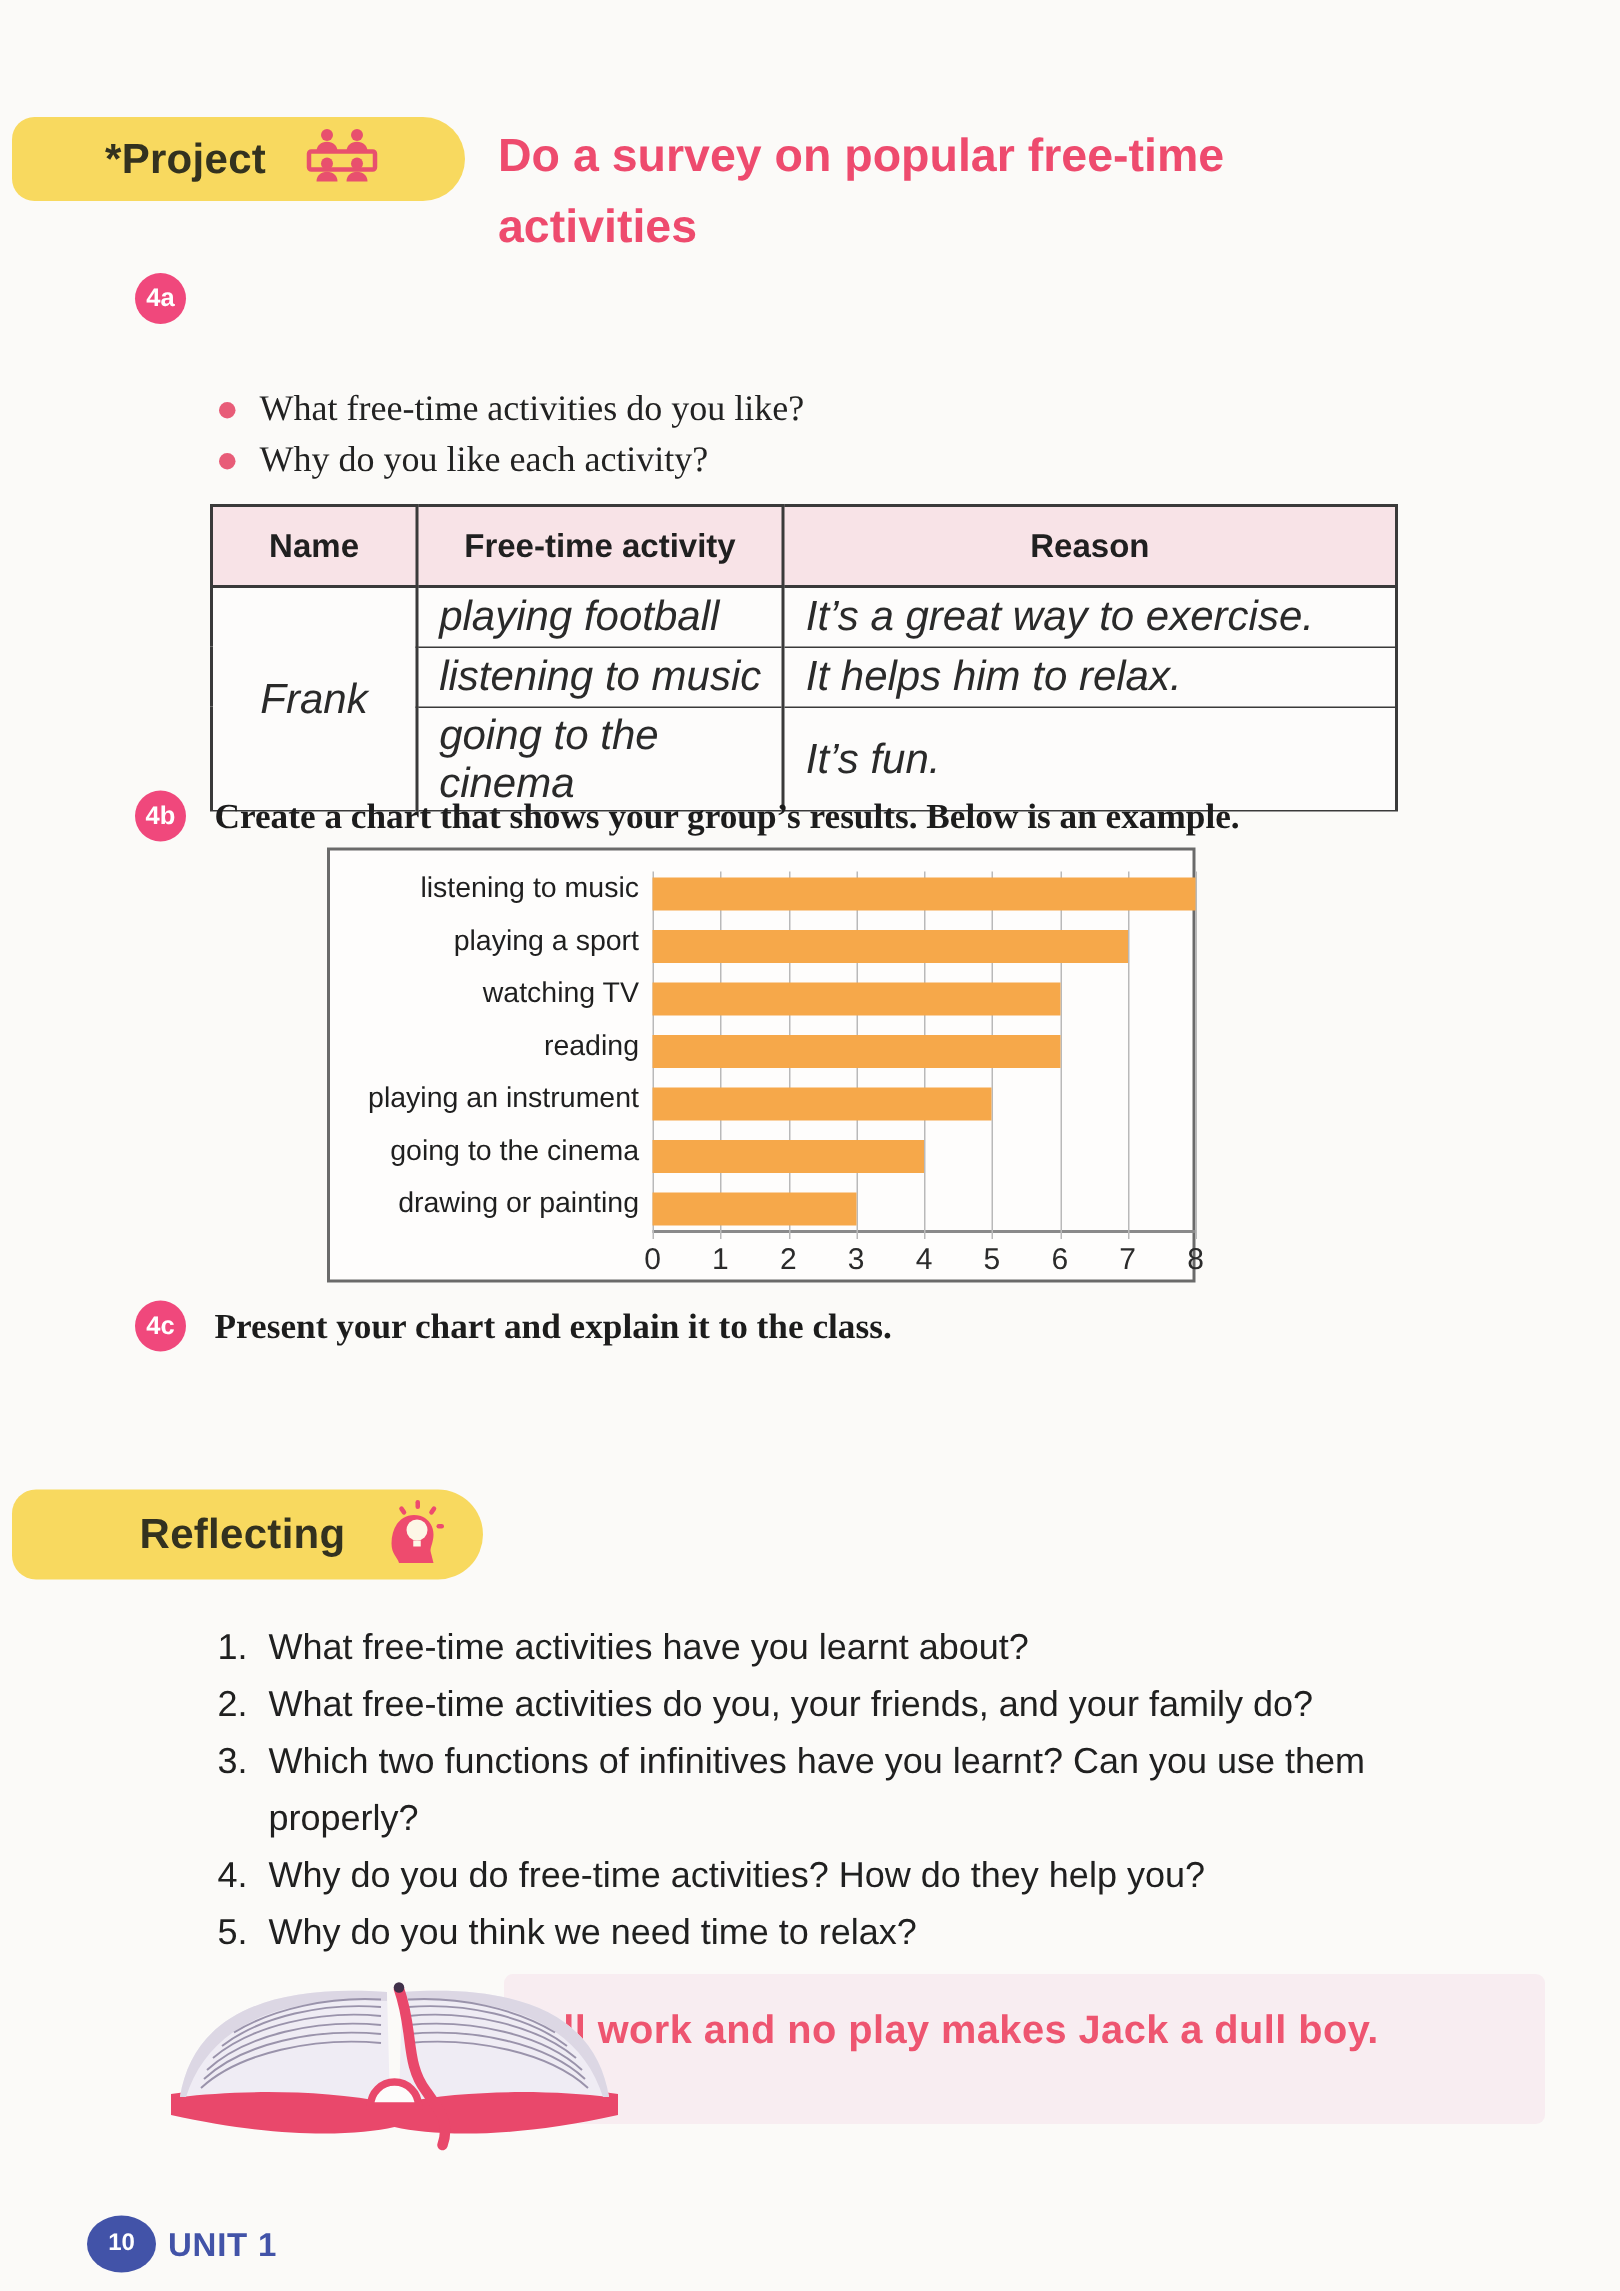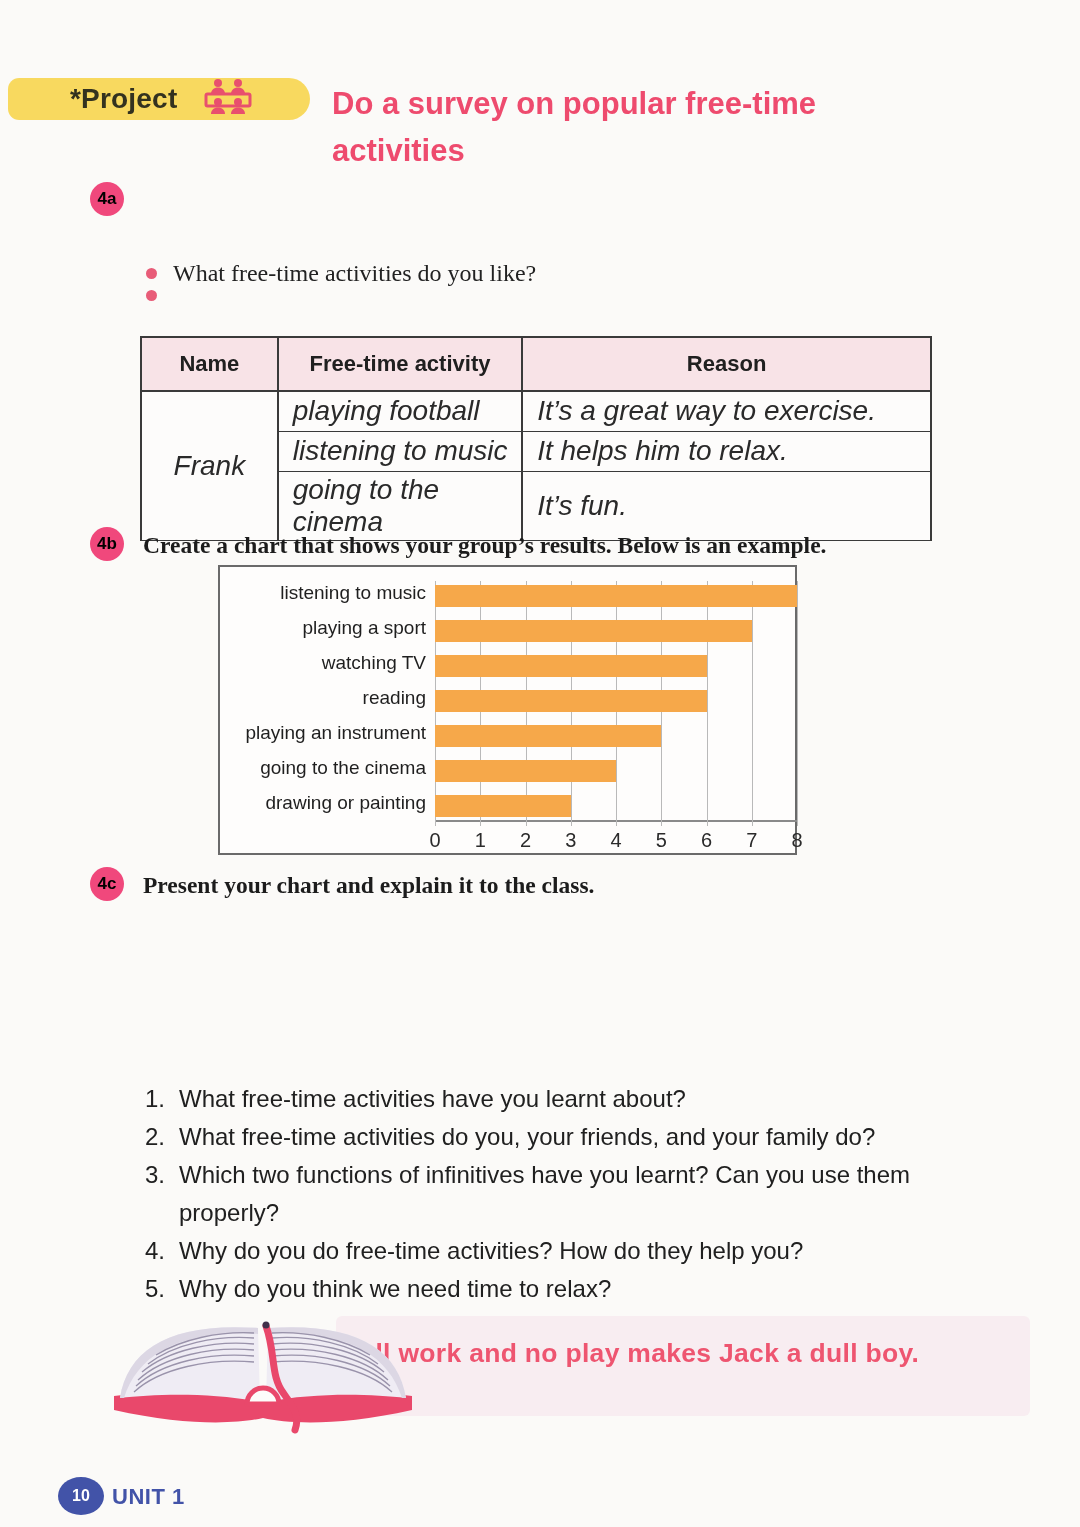--- a/index.html
+++ b/index.html
@@ -9,35 +9,35 @@
     position:relative; width:1080px; height:1527px; margin:0 auto;
     background:#fbfaf8; overflow:hidden; color:#1e1e1e;
   }
 
   
   .pill {
     position:absolute; background:#f8d95f;
     border-radius:16px 30px 30px 16px;
     display:flex; align-items:center;
   }
-  .pill-project { left:8px; top:78px; width:302px; height:42px; padding-left:62px; }
+  .pill-project { left:8px; top:78px; width:302px; height:56px; padding-left:62px; }
   .pill-reflect { left:8px; top:993px; width:314px; height:60px; padding-left:85px; }
   .pill-label { font-weight:bold; font-size:28px; color:#33321f; letter-spacing:0.2px; }
   .pill .icon { margin-left:24px; display:inline-flex; }
 
   
   .page-title {
     position:absolute; left:332px; top:80px; width:572px;
     font-size:31px; font-weight:bold; color:#ee4b6e; line-height:47px;
   }
 
   
   .badge {
     position:absolute; width:34px; height:34px; border-radius:50%;
-    background:#f0487c; color:#000000; font-weight:bold; font-size:17px;
+    background:#f0487c; color:#ffffff; font-weight:bold; font-size:17px;
     display:flex; align-items:center; justify-content:center;
   }
   .task-heading {
     position:absolute; font-family:"Liberation Serif", serif;
     font-weight:bold; font-size:23.5px; color:#1c1c1c; line-height:38px;
   }
 
   
   .bullet-list { position:absolute; left:146px; top:256px; list-style:none; }
   .bullet-list li {
@@ -159,20 +159,21 @@
 
   <div class="badge" style="left:90px; top:182px;">4a</div>
 
   <ul class="bullet-list">
       <li>
         <span class="bullet-dot"></span>
         <span>What free-time activities do you like?</span>
       </li>
       <li>
         <span class="bullet-dot"></span>
+        <span>Why do you like each activity?</span>
       </li>
     </ul>
 
   <table class="survey-table">
     <colgroup>
         <col class="col-name">
         <col class="col-activity">
         <col class="col-reason">
       </colgroup>
     <thead>
@@ -239,20 +240,36 @@
         <div class="tick-label" style="left: 62.5%;">5</div>
         <div class="tick-label" style="left: 75%;">6</div>
         <div class="tick-label" style="left: 87.5%;">7</div>
         <div class="tick-label" style="left: 100%;">8</div>
       </div>
   </div>
 
   <div class="badge" style="left:90px; top:867px;">4c</div>
   <div class="task-heading" style="left:143px; top:866px; width:820px;">Present your chart and explain it to the class.</div>
 
+  <div class="pill pill-reflect">
+    <span class="pill-label">Reflecting</span>
+    <span class="icon">
+      <svg width="42" height="50" viewBox="0 0 42 50">
+        <g fill="#ee4b6e">
+          <path d="M12 44c-1-4-5-6-5-13C7 20 13 12 22 12c8 0 13 6 13 13 0 5-2 8-2 11l2 8H14z"></path>
+          <circle cx="24" cy="22" r="7" fill="#fdf6e6"></circle>
+          <rect x="21.5" y="29" width="5" height="4" fill="#fdf6e6"></rect>
+          <rect x="23" y="2" width="3" height="6" rx="1.5"></rect>
+          <rect x="13" y="6" width="3" height="6" rx="1.5" transform="rotate(-35 14.5 9)"></rect>
+          <rect x="33" y="6" width="3" height="6" rx="1.5" transform="rotate(35 34.5 9)"></rect>
+          <rect x="37" y="18" width="5" height="3" rx="1.5"></rect>
+        </g>
+      </svg>
+    </span>
+  </div>
 
   <ol class="question-list">
       <li>
         <span class="q-num">1.</span>
         <span class="q-text">What free-time activities have you learnt about?</span>
       </li>
       <li>
         <span class="q-num">2.</span>
         <span class="q-text">What free-time activities do you, your friends, and your family do?</span>
       </li>

